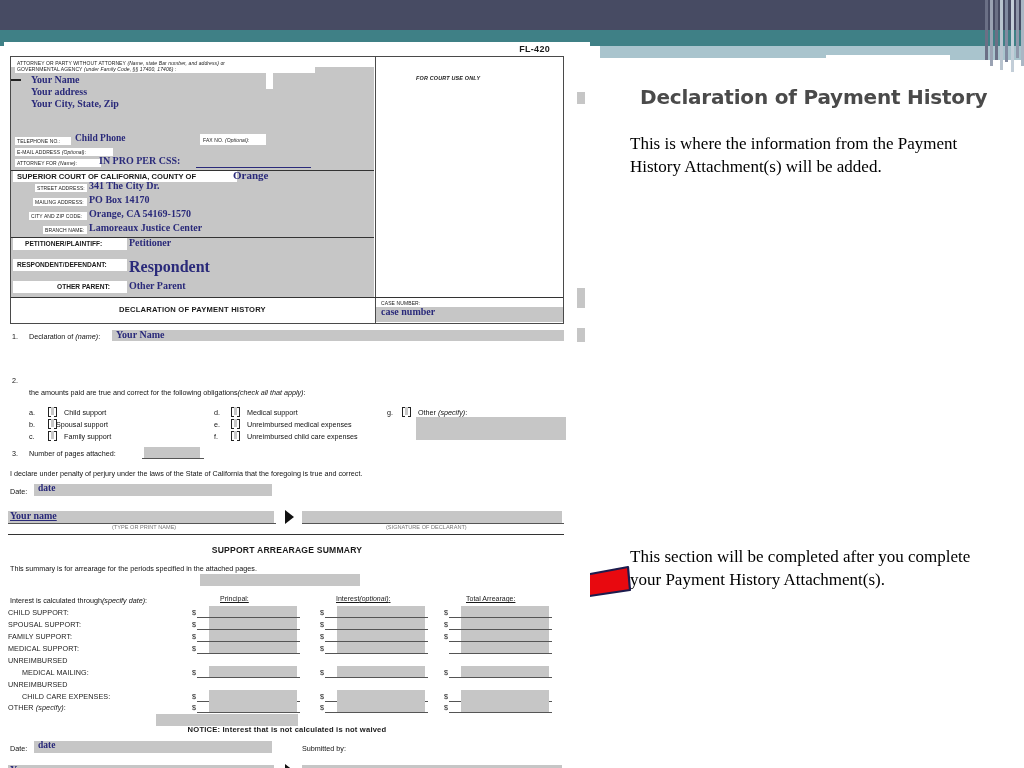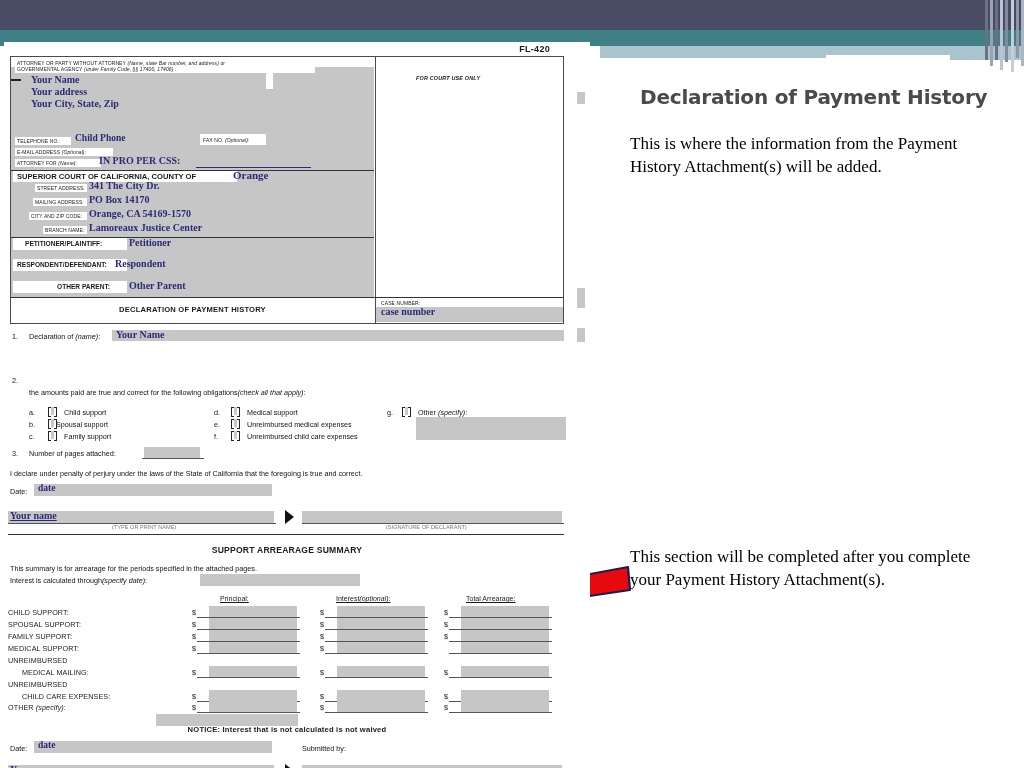--- a/index.html
+++ b/index.html
@@ -186,21 +186,21 @@
     <div class="abs tiny" style="left:34px;top:170px;z-index:4;">BRANCH NAME:</div>
     <div class="abs hand" style="left:78px;top:165px;font-size:10px;z-index:4;">Lamoreaux Justice Center</div>
 
     <div class="abs" style="left:0px;top:180px;width:363px;height:1px;background:#333;z-index:5;"></div>
     <div class="abs white-label" style="left:2px;top:181px;width:114px;height:12px;z-index:3;"></div>
     <div class="abs" style="left:14px;top:183px;font-size:6.6px;font-weight:bold;z-index:4;">PETITIONER/PLAINTIFF:</div>
     <div class="abs hand" style="left:118px;top:180px;font-size:10px;z-index:4;">Petitioner</div>
 
     <div class="abs white-label" style="left:2px;top:202px;width:114px;height:12px;z-index:3;"></div>
     <div class="abs" style="left:6px;top:204px;font-size:6.6px;font-weight:bold;z-index:4;">RESPONDENT/DEFENDANT:</div>
-    <div class="abs hand" style="left:104px;top:201px;font-size:10px;z-index:4;text-align:center;">Respondent</div>
+    <div class="abs hand" style="left:118px;top:201px;font-size:16px;z-index:4;text-align:center;">Respondent</div>
 
     <div class="abs white-label" style="left:2px;top:224px;width:114px;height:12px;z-index:3;"></div>
     <div class="abs" style="left:46px;top:226px;font-size:6.6px;font-weight:bold;z-index:4;">OTHER PARENT:</div>
     <div class="abs hand" style="left:118px;top:223px;font-size:10px;z-index:4;">Other Parent</div>
 
     <div class="courtuse">FOR COURT USE ONLY</div>
 
     <div class="abs" style="left:0px;top:240px;width:552px;height:1px;background:#333;z-index:6;"></div>
     <div class="abs" style="left:0px;top:240px;width:363px;height:25px;background:#ffffff;z-index:5;"></div>
     <div class="center-bold" style="left:0px;top:248px;width:363px;z-index:6;">DECLARATION OF PAYMENT HISTORY</div>
@@ -271,21 +271,21 @@
   <div class="abs tiny6" style="left:108px;top:482px;color:#777;">(TYPE OR PRINT NAME)</div>
   <div class="tri" style="left:281px;top:468px;"></div>
   <div class="fld" style="left:298px;top:469px;width:260px;height:12px;"></div>
   <div class="uline" style="left:298px;top:481px;width:262px;"></div>
   <div class="abs tiny6" style="left:382px;top:482px;color:#777;">(SIGNATURE OF DECLARANT)</div>
 
   <div class="ruleline" style="left:4px;top:492px;width:556px;"></div>
 
   <div class="center-bold" style="left:0px;top:503px;width:566px;font-size:8.6px;">SUPPORT ARREARAGE SUMMARY</div>
   <div class="abs sect" style="left:6px;top:522px;">This summary is for arrearage for the periods specified in the attached pages.</div>
-  <div class="abs sect" style="left:6px;top:534px;">
+  <div class="abs sect" style="left:6px;top:554px;">
     <span>Interest is calculated through</span><i>(specify date)</i><span>:</span>
   </div>
   <div class="fld" style="left:196px;top:532px;width:160px;height:12px;"></div>
 
   <div class="colhdr" style="left:216px;top:553px;">Principal:</div>
   <div class="colhdr" style="left:332px;top:553px;text-decoration:none;">
     <span style="text-decoration:underline;">Interest</span><i style="text-decoration:underline;">(optional)</i><span style="text-decoration:underline;">:</span>
   </div>
   <div class="colhdr" style="left:462px;top:553px;">Total Arrearage:</div>
 

